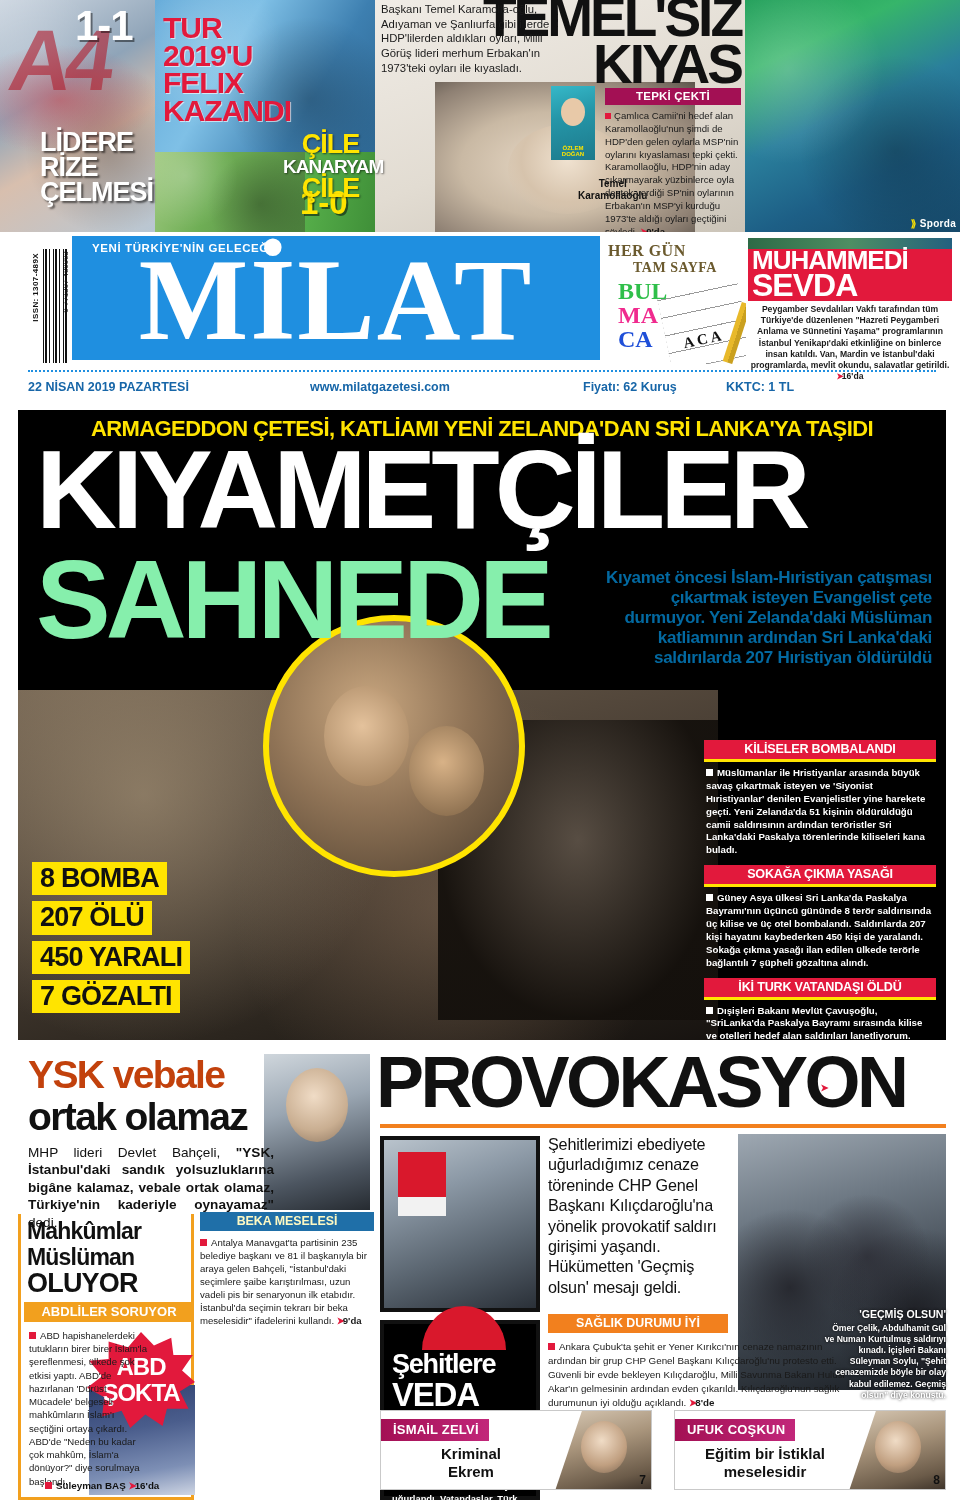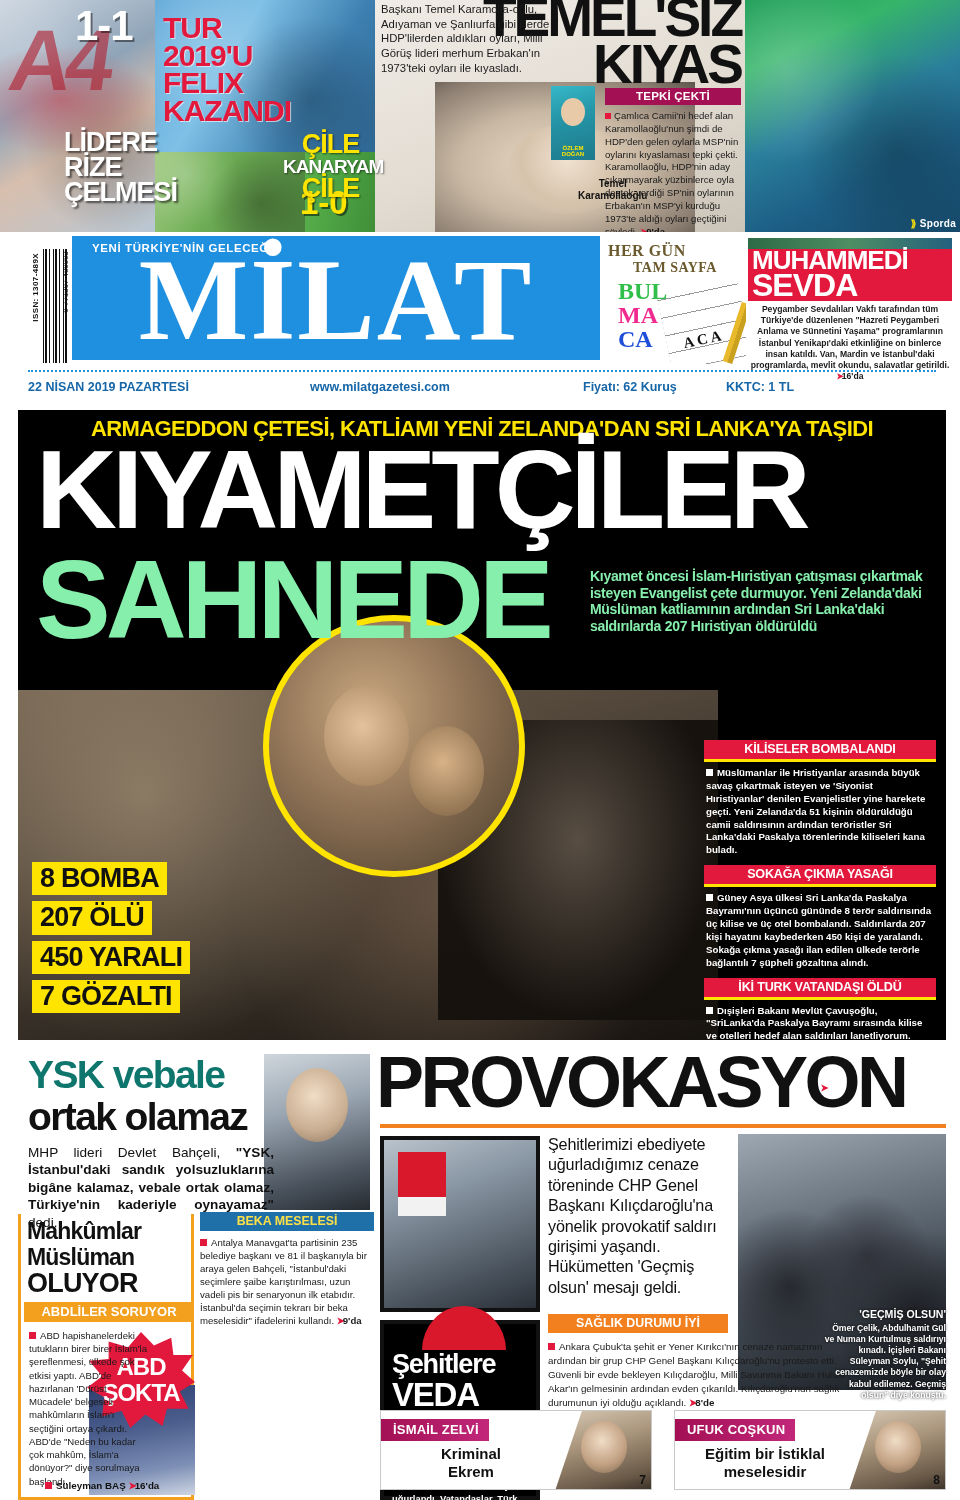--- a/index.html
+++ b/index.html
@@ -44,21 +44,21 @@
      text-shadow: 2px 2px 0 rgba(0,0,0,.45); letter-spacing:-1px; }
   .sb-score-10 { position:absolute; left:300px; top:184px; color:#ffe400; font-weight:bold; font-size:33px;
      text-shadow: 2px 2px 0 rgba(0,0,0,.5); }
 
   .sb-red-h { position:absolute; color:#e2193c; font-weight:bold; line-height:.92;
      letter-spacing:-1px; text-shadow: 1px 1px 0 rgba(255,255,255,.6); }
   .sb-tur { left:163px; top:14px; font-size:30px; }
 
   .sb-white-h { position:absolute; color:#fff; font-weight:bold; line-height:.92;
      text-shadow: 2px 2px 2px rgba(0,0,0,.55); letter-spacing:-1px; }
-  .sb-lidere { left:40px; top:130px; font-size:27px;margin-left:24px; }
+  .sb-lidere { left:40px; top:130px; font-size:27px; }
 
   .sb-yellow-h { position:absolute; color:#ffe400; font-weight:bold; line-height:.95;
      text-shadow: 1px 1px 2px rgba(0,0,0,.5); letter-spacing:-1px; text-align:center; }
   .sb-cile { left:283px; top:132px; font-size:27px; width:95px; }
   .sb-cile .mid { font-size:19px; color:#fff; display:block; }
 
   .sb-sporda { position:absolute; right:4px; bottom:3px; color:#fff; font-size:10px; font-weight:bold;
      letter-spacing:.3px; }
   .sb-sporda .arrows { color:#ffe400; }
 
@@ -151,22 +151,22 @@
 
   
   .main { position:absolute; left:18px; top:410px; width:928px; height:630px; background:#000; }
   .kicker-bar { position:absolute; left:0; top:4px; width:928px; height:30px; background:#000; }
   .kicker-txt { position:absolute; left:0; top:6px; width:928px; text-align:center;
      color:#ffe400; font-size:22px; font-weight:bold; letter-spacing:-.6px; }
   .big1 { position:absolute; left:18px; top:32px; font-size:112px; font-weight:bold; color:#fff;
      letter-spacing:-5px; line-height:96px; }
   .big2 { position:absolute; left:18px; top:142px; font-size:112px; font-weight:bold; color:#86efac;
      letter-spacing:-5px; line-height:96px; }
-  .sublead { position:absolute; right:14px; top:158px; width:342px; text-align:left;
-     color:#86efac; font-size:14px; font-weight:bold; line-height:1.18; letter-spacing:-.3px;
+  .sublead { position:absolute; right:14px; top:158px; width:342px; text-align:right;
+     color:#0369a1; font-size:17px; font-weight:bold; line-height:1.18; letter-spacing:-.3px;
      text-shadow: 1px 1px 2px rgba(0,0,0,.9); }
 
   .main-photo { position:absolute; left:0; top:280px; width:700px; height:350px;
      background:
        radial-gradient(circle at 18% 30%, rgba(180,160,130,.55), transparent 40%),
        radial-gradient(circle at 62% 62%, rgba(150,120,95,.45), transparent 45%),
        linear-gradient(165deg,#6e5f4e 0%,#4c4136 40%,#2b251e 75%,#171310 100%); }
   .main-photo .rubble { position:absolute; left:420px; top:30px; width:280px; height:300px;
      background: radial-gradient(ellipse at 50% 40%, rgba(90,80,70,.85), rgba(20,16,12,.95) 70%); }
   .photo-circle { position:absolute; left:245px; top:205px; width:262px; height:262px;
@@ -184,34 +184,34 @@
   
   .sidecol { position:absolute; right:10px; top:330px; width:232px; }
   .sc-bar { background:#e2193c; color:#fff; text-align:center; font-weight:bold;
      font-size:12.6px; line-height:19px; height:19px; letter-spacing:-.2px; }
   .sc-rule { height:3px; background:#ffe400; }
   .sc-body { color:#fff; font-size:9.7px; line-height:1.33; padding:5px 2px 8px 2px; font-weight:bold; }
   .sc-body .sq { display:inline-block; width:7px; height:7px; background:#fff; margin-right:4px; }
 
   
   .ysk { position:absolute; left:18px; top:1052px; width:356px; height:448px; }
-  .ysk-h1 { position:absolute; left:10px; top:2px; font-size:39px; font-weight:bold; color:#0f766e;
+  .ysk-h1 { position:absolute; left:10px; top:2px; font-size:39px; font-weight:bold; color:#c2410c;
      letter-spacing:-1.6px; line-height:41px; }
   .ysk-h2 { position:absolute; left:10px; top:44px; font-size:39px; font-weight:bold; color:#111;
      letter-spacing:-1.6px; line-height:41px; }
   .ysk-photo { position:absolute; right:4px; top:2px; width:106px; height:156px;
      background: linear-gradient(165deg,#cfd6dc 0%,#9aa6b2 35%,#4c5560 75%,#262b31 100%); }
   .ysk-photo .face { position:absolute; left:22px; top:14px; width:62px; height:74px; border-radius:50%;
      background: radial-gradient(circle at 45% 38%, #f0dcc6, #c9ae91 60%, #8e7660 100%); }
   .ysk-lead { position:absolute; left:10px; top:92px; width:246px; font-size:13.6px;
      line-height:1.28; color:#111; text-align:justify; }
   .ysk-lead b { font-weight:bold; }
 
   .beka-bar { position:absolute; left:200px; top:1212px; width:174px; height:19px; background:#1f6fa8;
-     color:#fde047; font-size:12.4px; font-weight:bold; text-align:center; line-height:19px; }
+     color:#fef9c3; font-size:12.4px; font-weight:bold; text-align:center; line-height:19px; }
   .beka-body { position:absolute; left:200px; top:1236px; width:174px; font-size:9.6px;
      line-height:1.36; color:#1a1a1a; }
   .beka-body .sq { display:inline-block; width:7px; height:7px; background:#e2193c; margin-right:4px; }
 
   .mah { position:absolute; left:18px; top:1214px; width:176px; height:286px;
      border:3px solid #f2a01e; border-top:none; }
   .mah-h { position:absolute; left:6px; top:4px; width:166px; font-size:23px; font-weight:bold;
      color:#111; line-height:26px; letter-spacing:-.8px; }
   .mah-h .big { font-size:27px; }
   .mah-bar { position:absolute; left:3px; top:88px; width:170px; height:20px; background:#f2a01e;

